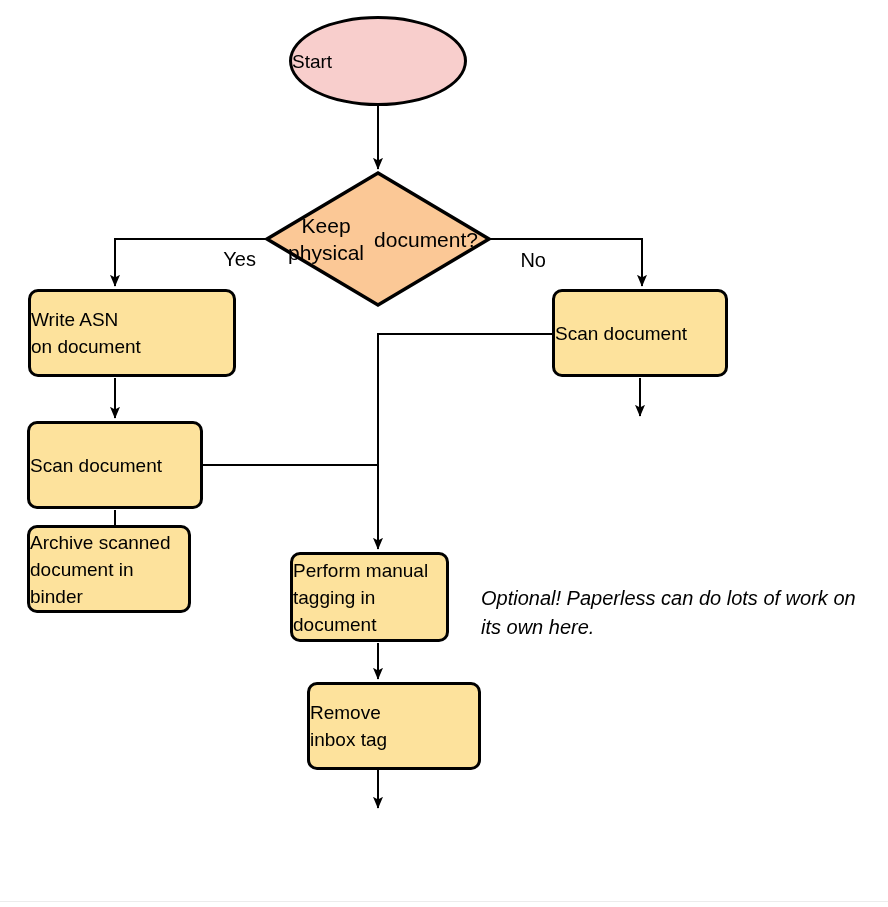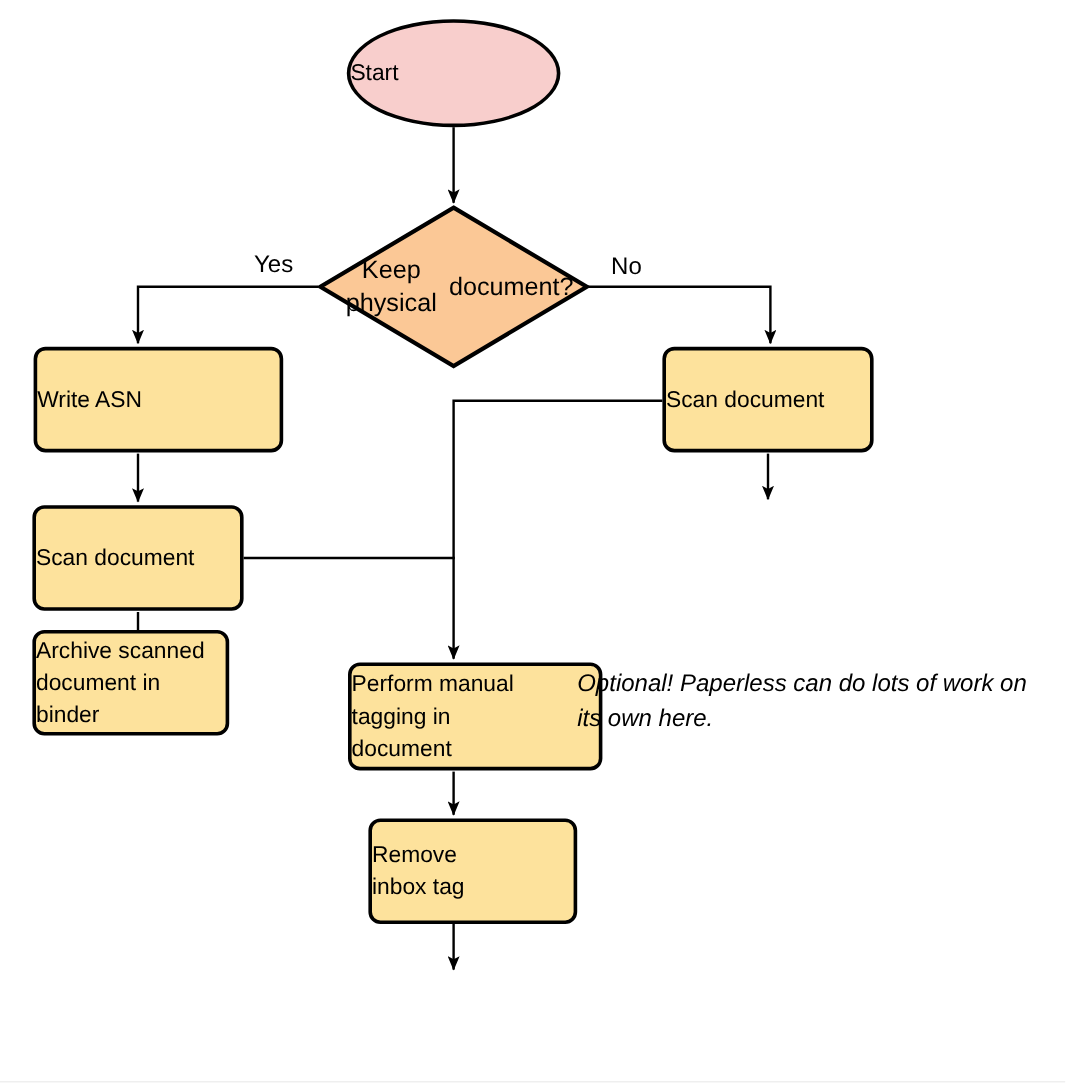--- a/index.html
+++ b/index.html
@@ -31,22 +31,22 @@
   }
   .decision-text{
     position:absolute;
     display:flex;flex-direction:row;
     align-items:center;justify-content:center;
     text-align:center;
     font-size:21px;line-height:27px;
   }
   .edge-label{
     position:absolute;
-    text-align:center;
-    font-size:20px;line-height:26px;
+    text-align:right;
+    font-size:20px;line-height:26px;margin-top:38px;
   }
   .note{
     position:absolute;
     font-size:20px;line-height:29px;
     font-style:italic;
     white-space:nowrap;
   }
   .bottom-rule{
     position:absolute;left:0;top:901px;width:888px;height:1px;
     background:#ececec;
@@ -83,44 +83,45 @@
   <div class="decision-text" style="left:278px;top:212px;width:200px;height:54px;">
     <div>Keep physical</div>
     <div>document?</div>
   </div>
 
   <div class="edge-label" style="left:200px;top:208px;width:56px;">Yes</div>
   <div class="edge-label" style="left:498px;top:209px;width:48px;">No</div>
 
   <div class="node" style="left:28px;top:289px;width:208px;height:88px;">
     <div>Write ASN</div>
+    <div>on document</div>
   </div>
 
   <div class="node" style="left:27px;top:421px;width:176px;height:88px;">
     <div>Scan document</div>
   </div>
 
   <div class="node" style="left:27px;top:525px;width:164px;height:88px;">
     <div>Archive scanned</div>
     <div>document in</div>
     <div>binder</div>
   </div>
 
   <div class="node" style="left:552px;top:289px;width:176px;height:88px;">
     <div>Scan document</div>
   </div>
 
 
-  <div class="node" style="left:290px;top:552px;width:212px;height:90px;">
+  <div class="node" style="left:290px;top:552px;width:159px;height:90px;">
     <div>Perform manual</div>
     <div>tagging in</div>
     <div>document</div>
   </div>
 
-  <div class="note" style="left:481px;top:556px;">
+  <div class="note" style="left:481px;top:584px;">
     <div>Optional! Paperless can do lots of work on</div>
     <div>its own here.</div>
   </div>
 
   <div class="node" style="left:291px;top:682px;width:174px;height:88px;margin-left:16px;">
     <div>Remove</div>
     <div>inbox tag</div>
   </div>
 
 

